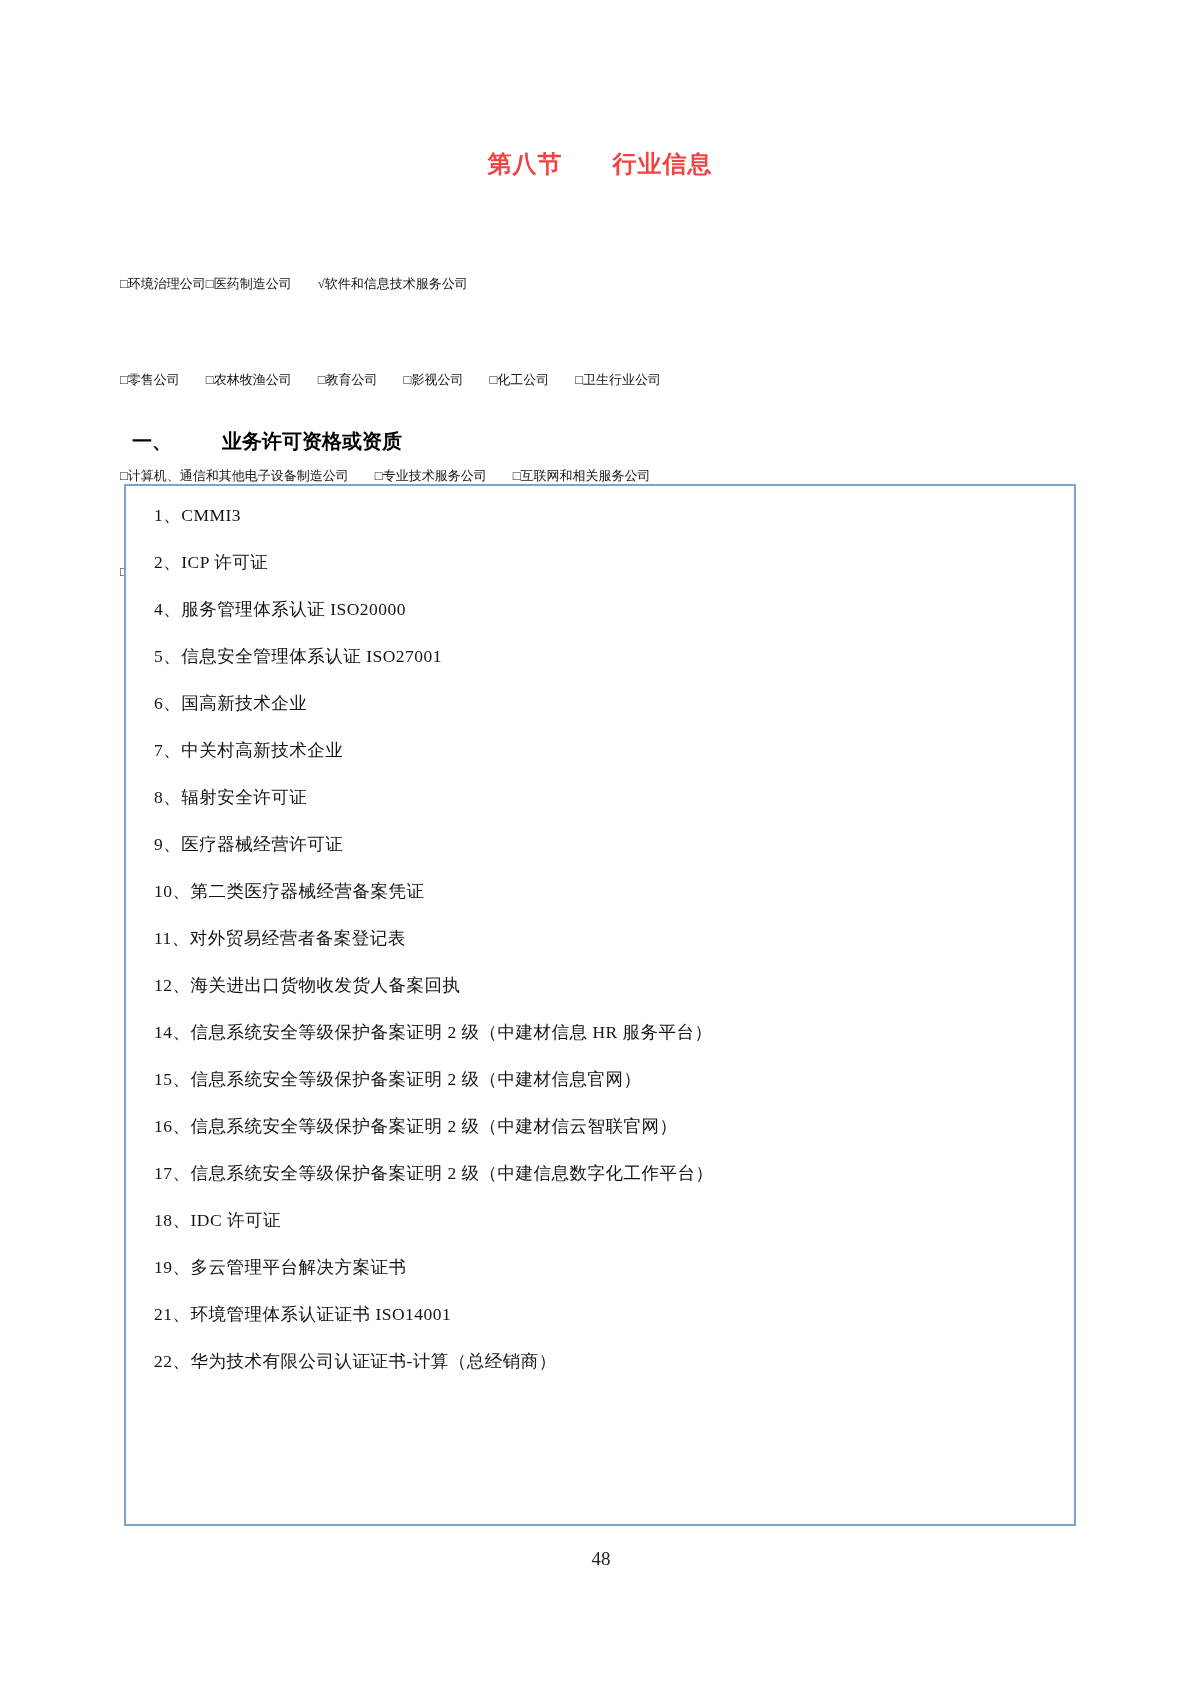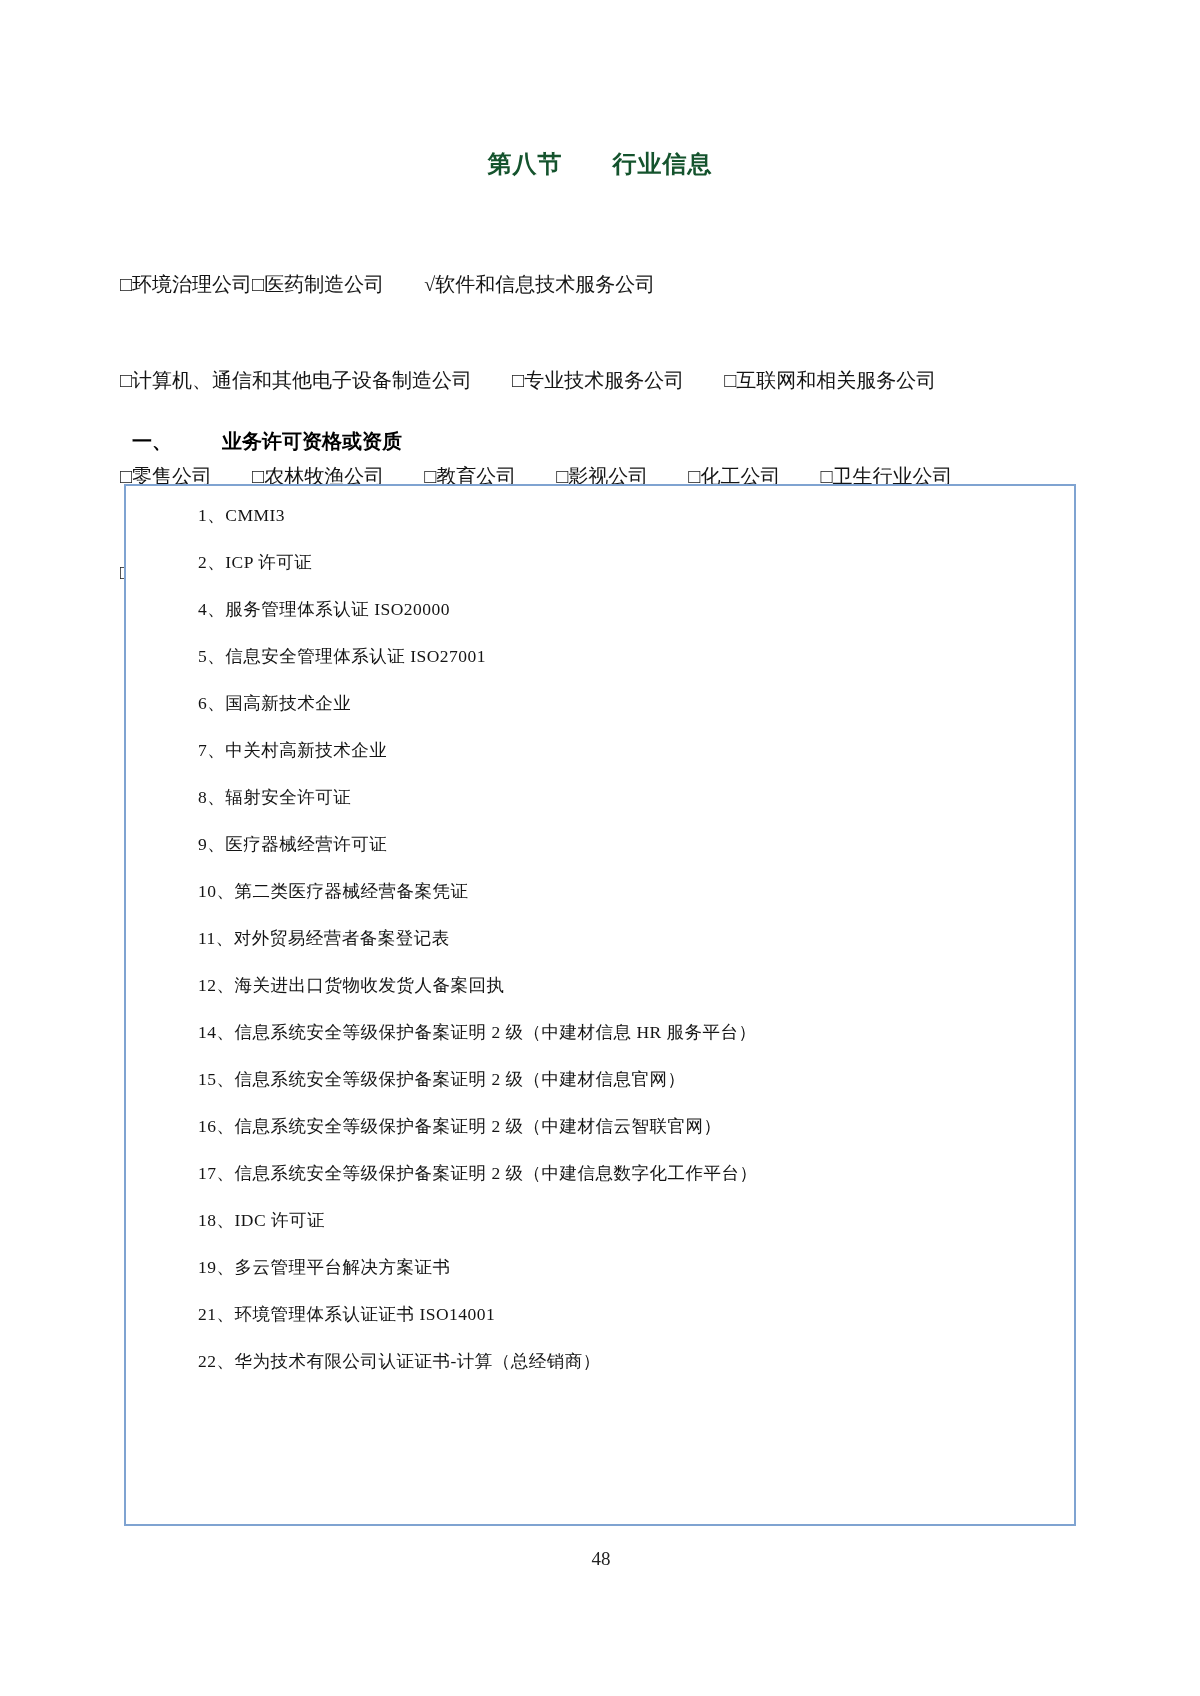--- a/index.html
+++ b/index.html
@@ -21,28 +21,28 @@
   .doc-title {
     position: absolute;
     top: 148px;
     left: 0;
     width: 100%;
     text-align: center;
     font-family: "Liberation Sans", sans-serif;
     font-weight: bold;
     font-size: 24px;
     letter-spacing: 1px;
-    color: #14532d;
+    color: #ef4444;
   }
   .industry-options {
     position: absolute;
     top: 204px;
     left: 120px;
     width: 970px;
-    font-size: 20px;
+    font-size: 13px;
     line-height: 32px;
     color: #141414;
     white-space: pre-wrap;
   }
   .section-heading {
     position: absolute;
     top: 428px;
     left: 120px;
     font-family: "Liberation Sans", sans-serif;
     font-weight: bold;
@@ -57,21 +57,20 @@
   .qual-box {
     position: absolute;
     top: 484px;
     left: 124px;
     width: 952px;
     height: 1042px;
     border: 2px solid var(--box-border, #7fa3d1);
     box-sizing: border-box;
     background: #ffffff;
     padding-top: 5px;
-    padding-left: 44px;
   }
   .qual-item {
     height: 47px;
     display: flex;
     align-items: center;
     padding-left: 28px;
     font-size: 17.5px;
     color: #141414;
     letter-spacing: 0.5px;
   }
@@ -87,22 +86,22 @@
 </style>
 </head>
 <body>
 
 <div class="page">
 
   <div class="doc-title">第八节　　行业信息</div>
 
   <div class="industry-options">
     <div>□环境治理公司□医药制造公司　　√软件和信息技术服务公司</div>
+    <div>□零售公司　　□农林牧渔公司　　□教育公司　　□影视公司　　□化工公司　　□卫生行业公司</div>
     <div>□计算机、通信和其他电子设备制造公司　　□专业技术服务公司　　□互联网和相关服务公司</div>
-    <div>□零售公司　　□农林牧渔公司　　□教育公司　　□影视公司　　□化工公司　　□卫生行业公司</div>
     <div>□广告公司　　□锂电池公司　　□建筑公司　　□不适用</div>
   </div>
 
   <div class="section-heading">
     <span class="numeral">一、</span><span>业务许可资格或资质</span>
   </div>
 
   <div class="qual-box">
     <div class="qual-item">1、CMMI3</div>
     <div class="qual-item">2、ICP 许可证</div>

